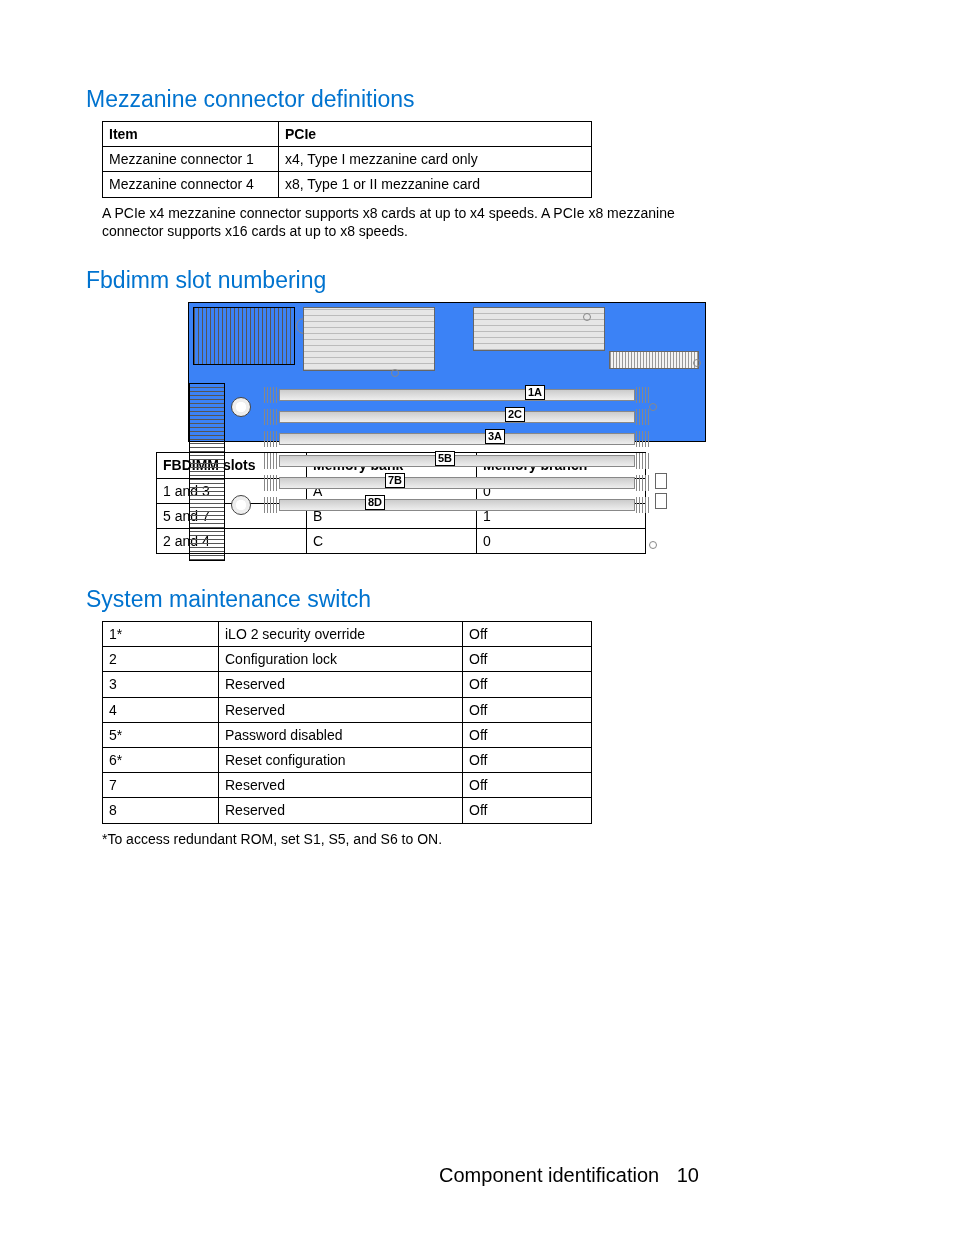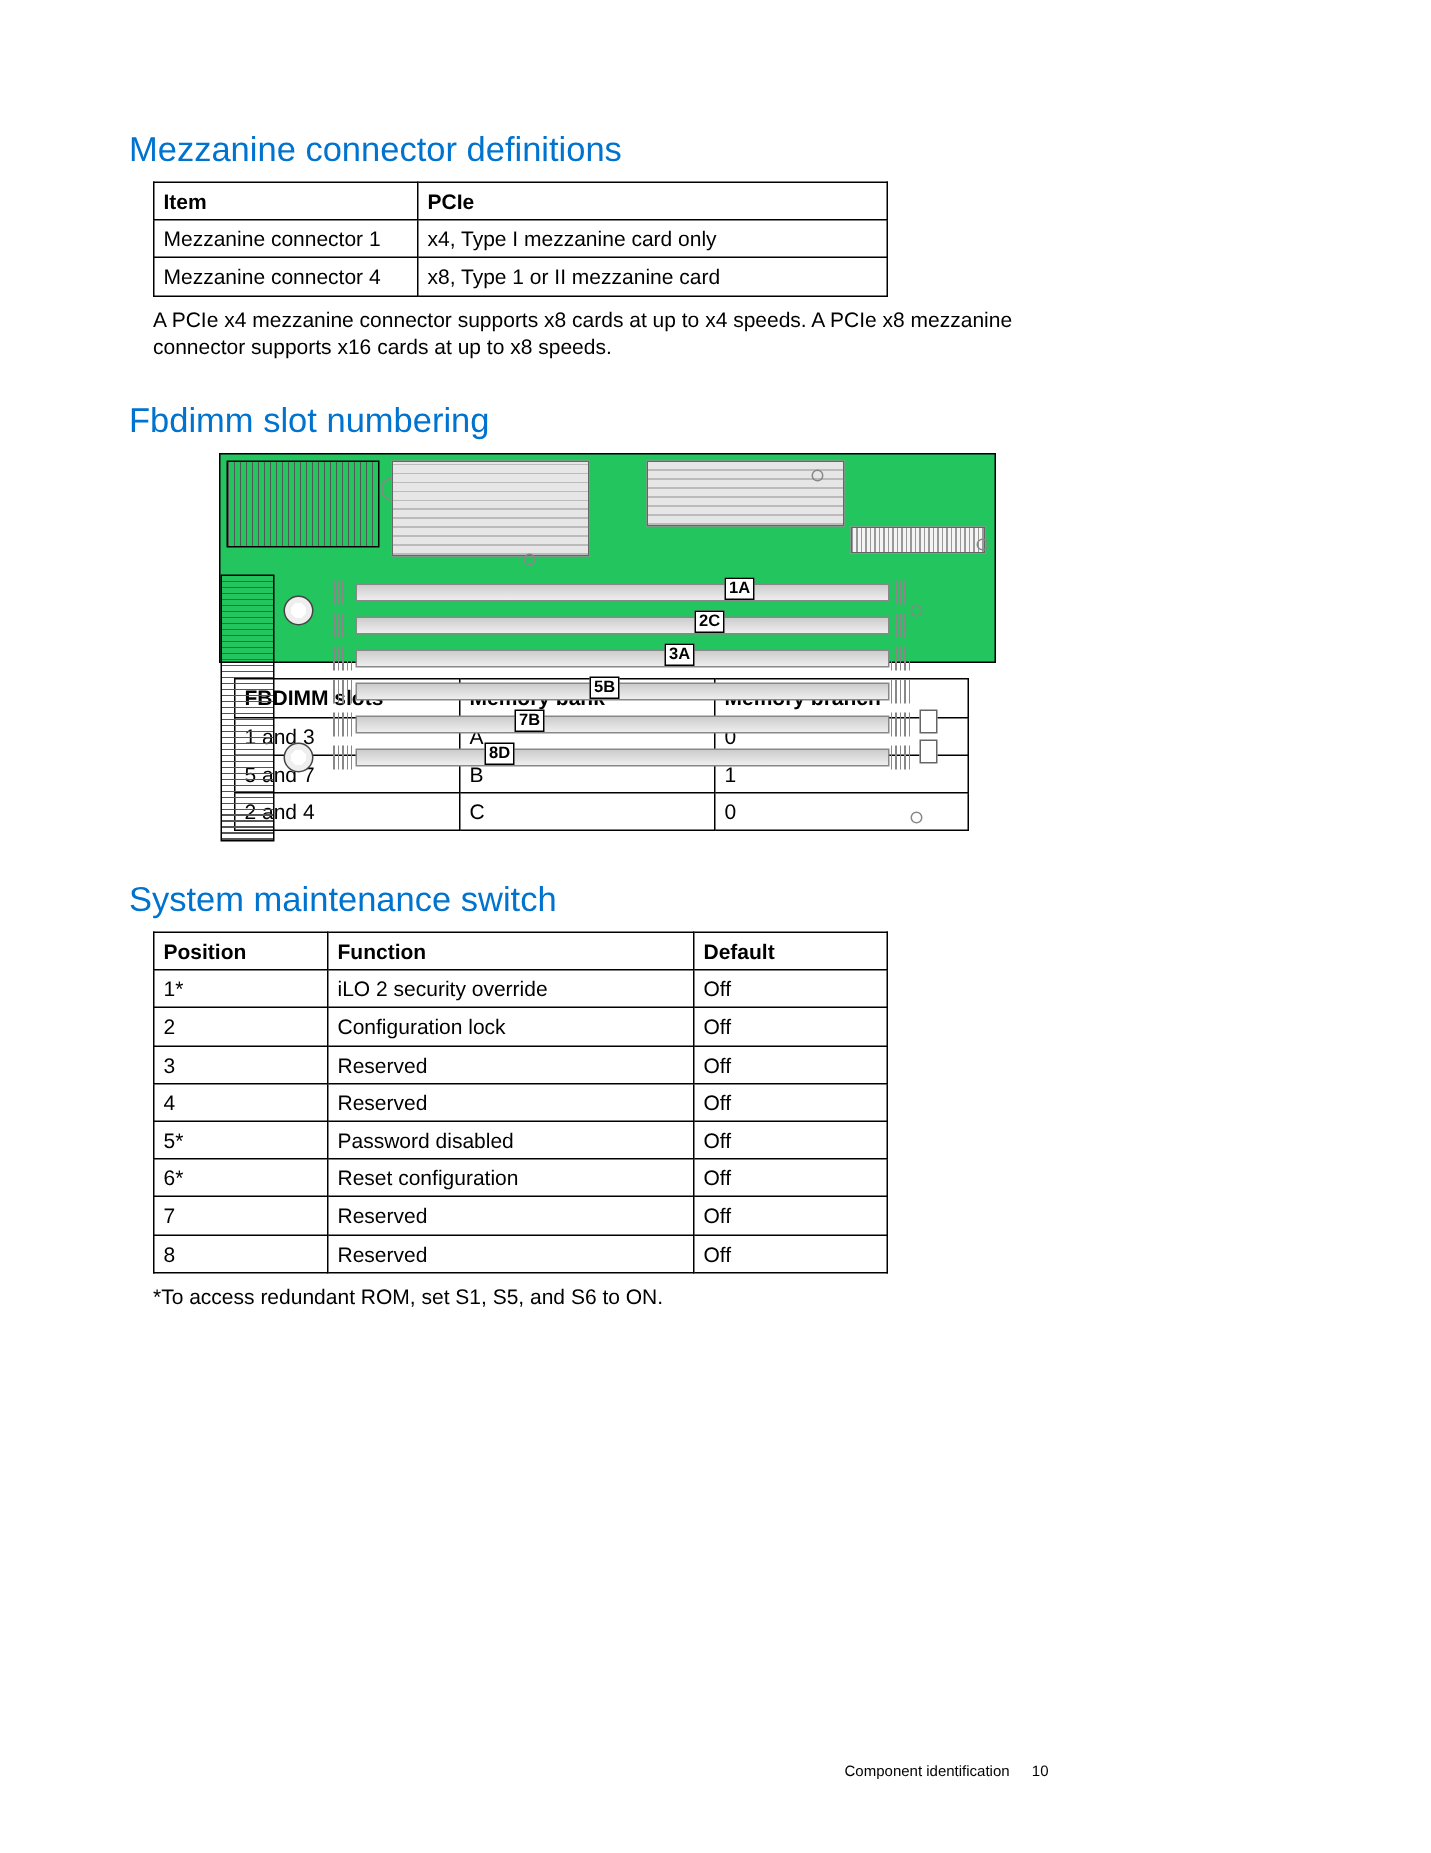--- a/index.html
+++ b/index.html
@@ -46,33 +46,33 @@
   }
   .note {
     font-size: 14px;
     line-height: 1.35;
     margin: 4px 0 0 0;
   }
   .footer {
     position: absolute;
     right: 86px;
     bottom: 48px;
-    font-size: 10px;
+    font-size: 20px;
   }
   .footer .sep { margin: 0 6px; }
   .spacer-lg { height: 26px; }
   
   .diagram {
     width: 518px;
     box-sizing: border-box;
     border: 1px solid #000;
-    background: #22c55e;
+    background: #3b82f6;
     padding: 4px 8px 70px 4px;
     position: relative;
-    margin-left: 60px;
+    margin-left: 102px;
   }
   .board-top {
     height: 64px;
     position: relative;
   }
   .grill {
     position: absolute;
     top: 0; left: 0;
     width: 100px; height: 56px;
     background: repeating-linear-gradient(90deg, #555 0 1px, transparent 1px 4px);
@@ -273,25 +273,20 @@
 
   <h2 class="section">System maintenance switch</h2>
   <div class="indent">
     <table class="simple" style="width:490px;">
       <colgroup>
           <col style="width:116px">
           <col style="width:244px">
           <col>
         </colgroup>
       <tbody>
-          <tr>
-        <th>Position</th>
-        <th>Function</th>
-        <th>Default</th>
-      </tr>
       <tr>
             <td>1*</td>
             <td>iLO 2 security override</td>
             <td>Off</td>
           </tr>
       <tr>
             <td>2</td>
             <td>Configuration lock</td>
             <td>Off</td>
           </tr>

